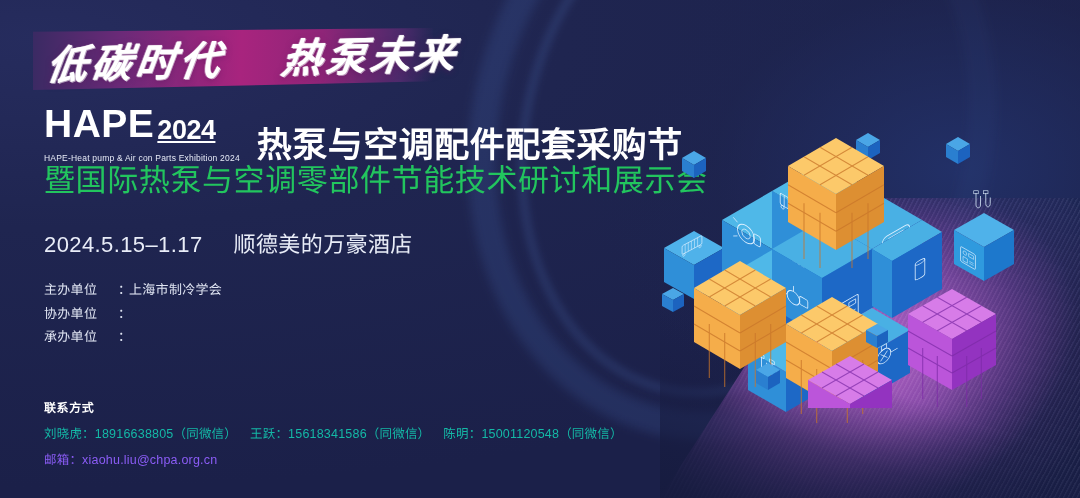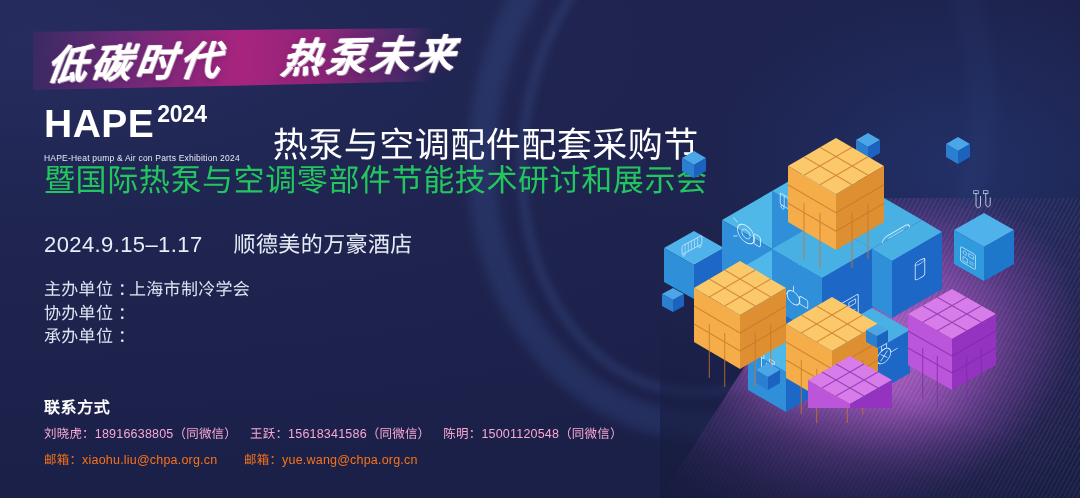--- a/index.html
+++ b/index.html
@@ -120,51 +120,51 @@
   
   .title-row {
     position:absolute;
     left:44px; top:104px;
     display:flex;
     align-items:flex-end;
     white-space:nowrap;
   }
   .hape-block { position:relative; padding-right:8px; }
   .hape-main {
-    display:flex; align-items:flex-start;
+    display:flex; align-items:flex-end;
     color:#ffffff;
     font-weight:800;
     letter-spacing:-0.5px;
   }
   .hape-word {
     font-size:39px; line-height:39px;
     letter-spacing:0.5px;
   }
   .hape-year {
-    font-size:23px; line-height:23px;
+    font-size:27px; line-height:23px;
     font-weight:800;
     letter-spacing:-0.5px;
     margin-left:3px;
-    position:relative; top:-1px;
+    position:relative; top:-1px;text-decoration:underline;
   }
   .hape-sub {
     color:#e6eaf6;
     font-size:8.5px;
     line-height:11px;
     letter-spacing:0.2px;
     margin-top:10px;
     white-space:nowrap;
   }
   .title-cn {
     color:#ffffff;
     font-size:35px;
     line-height:36px;
-    font-weight:400;
+    font-weight:700;
     letter-spacing:0.5px;
-    margin-left:25px;
+    margin-left:9px;
     position:relative; top:-1px;
   }
 
   .title-line2 {
     position:absolute;
     left:44px; top:164px;
     color:#22c55e;
     font-size:31px;
     line-height:34px;
     font-weight:500;
@@ -183,56 +183,56 @@
     letter-spacing:0.4px;
     white-space:nowrap;
   }
   .date-row .gap { display:inline-block; width:18px; }
 
   
   .org-block {
     position:absolute;
     left:44px; top:278px;
     color:#dfe4f2;
-    font-size:17px;
+    font-size:13px;
     line-height:23.5px;
     letter-spacing:0.3px;
   }
   .org-line { display:flex; white-space:nowrap; }
   .org-label { min-width:74px; }
   .org-colon { width:11px; }
   .org-line.indent .org-label { visibility:hidden; }
 
   
   .contact-title {
     position:absolute;
     left:44px; top:399px;
     color:#ffffff;
-    font-size:16px;
+    font-size:12px;
     line-height:18px;
     font-weight:700;
     letter-spacing:0.6px;
   }
   .contact-people {
     position:absolute;
     left:44px; top:425px;
     display:flex;
-    color:#f9a8d4;
+    color:#14b8a6;
     font-size:12.5px;
     line-height:18px;
     letter-spacing:0.2px;
     white-space:nowrap;
     justify-content:space-between;
   }
   .contact-people .person { margin-right:13px; }
   .contact-emails {
     position:absolute;
     left:44px; top:451px;
     display:flex;
-    color:#f97316;
+    color:#8b5cf6;
     font-size:12.5px;
     line-height:18px;
     letter-spacing:0.2px;
     white-space:nowrap;
   }
   .contact-emails .em:nth-child(1) { width:200px; }
   .contact-emails .em:nth-child(2) { width:192px; }
 
   
   #cubes {
@@ -272,21 +272,21 @@
         <span class="hape-year">2024</span>
       </div>
       <div class="hape-sub">HAPE-Heat pump &amp; Air con Parts Exhibition 2024</div>
     </div>
     <div class="title-cn">热泵与空调配件配套采购节</div>
   </div>
 
   <div class="title-line2">暨国际热泵与空调零部件节能技术研讨和展示会</div>
 
   <div class="date-row">
-    <span>2024.9.15–1.17</span>
+    <span>2024.5.15–1.17</span>
     <span class="gap"></span>
     <span>顺德美的万豪酒店</span>
   </div>
 
   <div class="org-block">
     <div class="org-line">
       <span class="org-label">主办单位</span>
       <span class="org-colon">：</span>
       <span>上海市制冷学会</span>
     </div>
@@ -311,23 +311,20 @@
     </span>
     <span class="person">
       <span>陈明</span><span>：</span><span>15001120548</span><span>（同微信）</span>
     </span>
   </div>
 
   <div class="contact-emails">
     <span class="em">
       <span>邮箱</span><span>：</span><span>xiaohu.liu@chpa.org.cn</span>
     </span>
-    <span class="em">
-      <span>邮箱</span><span>：</span><span>yue.wang@chpa.org.cn</span>
-    </span>
   </div>
 
   <div id="cubes">
     <svg width="400" height="290" viewBox="0 0 400 290" xmlns="http://www.w3.org/2000/svg">
       <defs>
         <g id="ic-coil">
           <rect x="-16" y="-7" width="32" height="14" rx="2" fill="none" stroke="#dff0ff" stroke-width="1"></rect>
           <path d="M-11,-7 L-11,7 M-6,-7 L-6,7 M-1,-7 L-1,7 M4,-7 L4,7 M9,-7 L9,7" stroke="#dff0ff" stroke-width="0.8"></path>
           <circle cx="-13" cy="9" r="2" fill="none" stroke="#dff0ff" stroke-width="0.8"></circle>
           <circle cx="13" cy="9" r="2" fill="none" stroke="#dff0ff" stroke-width="0.8"></circle>

